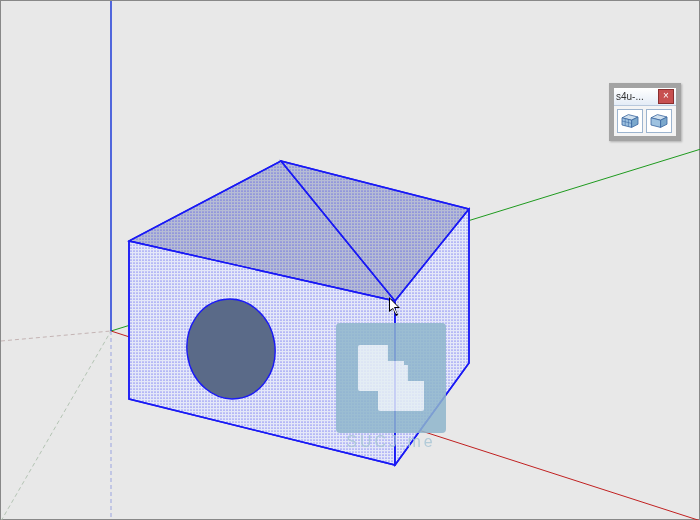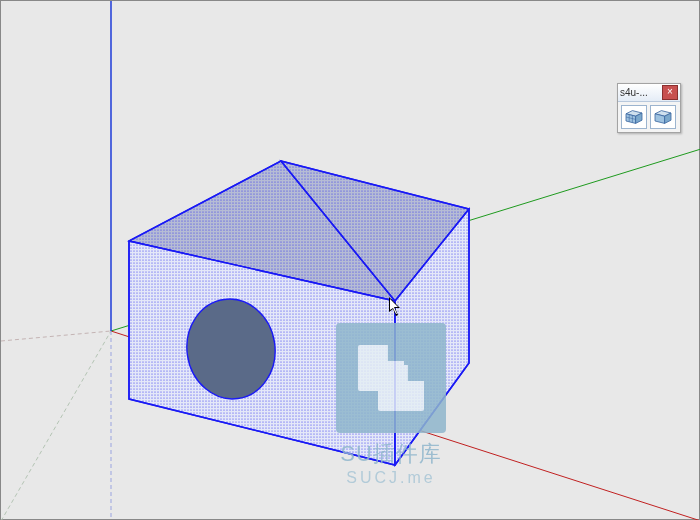--- a/index.html
+++ b/index.html
@@ -25,21 +25,21 @@
     left: 0; top: 0;
     width: 700px;
     height: 520px;
   }
   .toolbar {
     position: absolute;
     right: 18px;
     top: 82px;
     width: 62px;
     background: #f4f4f4;
-    border: 1px solid #a3a3a3;
+    border: 5px solid #a3a3a3;
     box-shadow: 1px 1px 2px rgba(0,0,0,0.25);
     font-size: 11px;
   }
   .toolbar-titlebar {
     display: flex;
     align-items: center;
     height: 17px;
     background: linear-gradient(#fff,#e4ecf6);
     border-bottom: 1px solid #b8c8dc;
     padding: 0 2px;
@@ -167,21 +167,20 @@
 
     <polyline points="128,240 280,160 468,208 468,362 394,464 128,398 128,240" fill="none" stroke="#1a1af5" stroke-width="1.6"></polyline>
     <line x1="394" y1="300" x2="394" y2="464" stroke="#1a1af5" stroke-width="1.6"></line>
     <line x1="128" y1="240" x2="394" y2="300" stroke="#1a1af5" stroke-width="1.4"></line>
     <line x1="280" y1="160" x2="394" y2="300" stroke="#1a1af5" stroke-width="1.4"></line>
     <line x1="394" y1="300" x2="468" y2="208" stroke="#1a1af5" stroke-width="1.4"></line>
   </svg>
 
   <div class="watermark">
     <div class="logo-box"></div>
-    <div class="watermark-text1">SU插件库</div>
     <div class="watermark-text2">SUCJ.me</div>
   </div>
 
   <div class="toolbar">
     <div class="toolbar-titlebar">
       <span class="toolbar-title">s4u-...</span>
       <span class="toolbar-close">×</span>
     </div>
     <div class="toolbar-body">
       <div class="tool-button">

